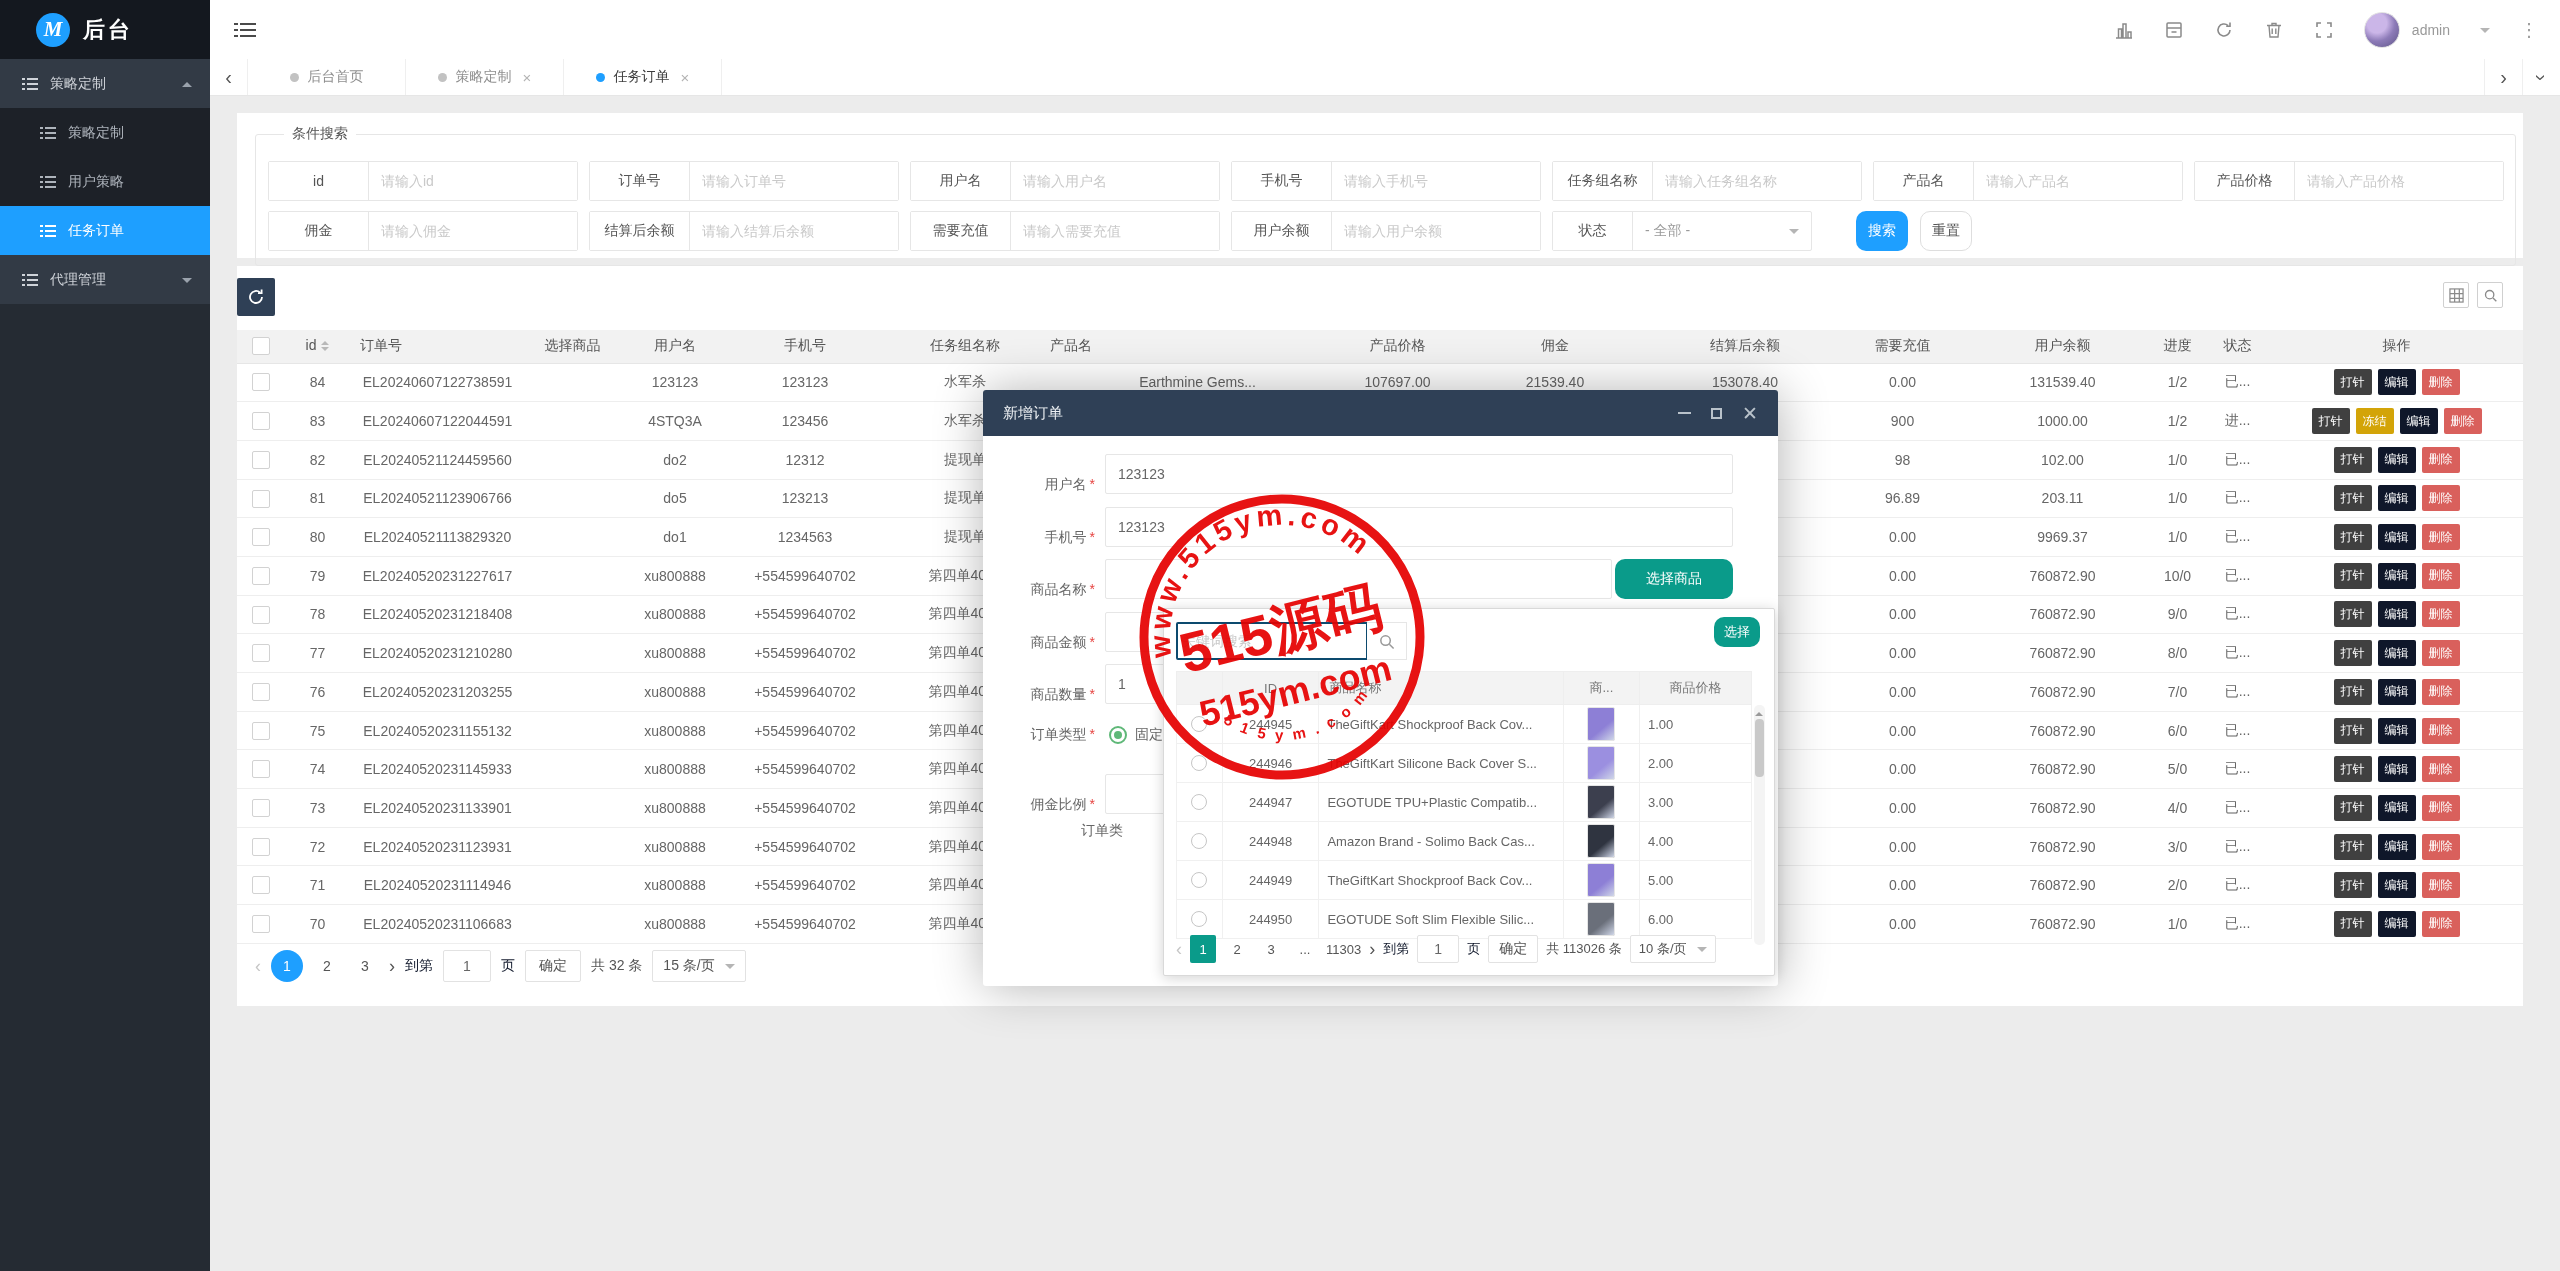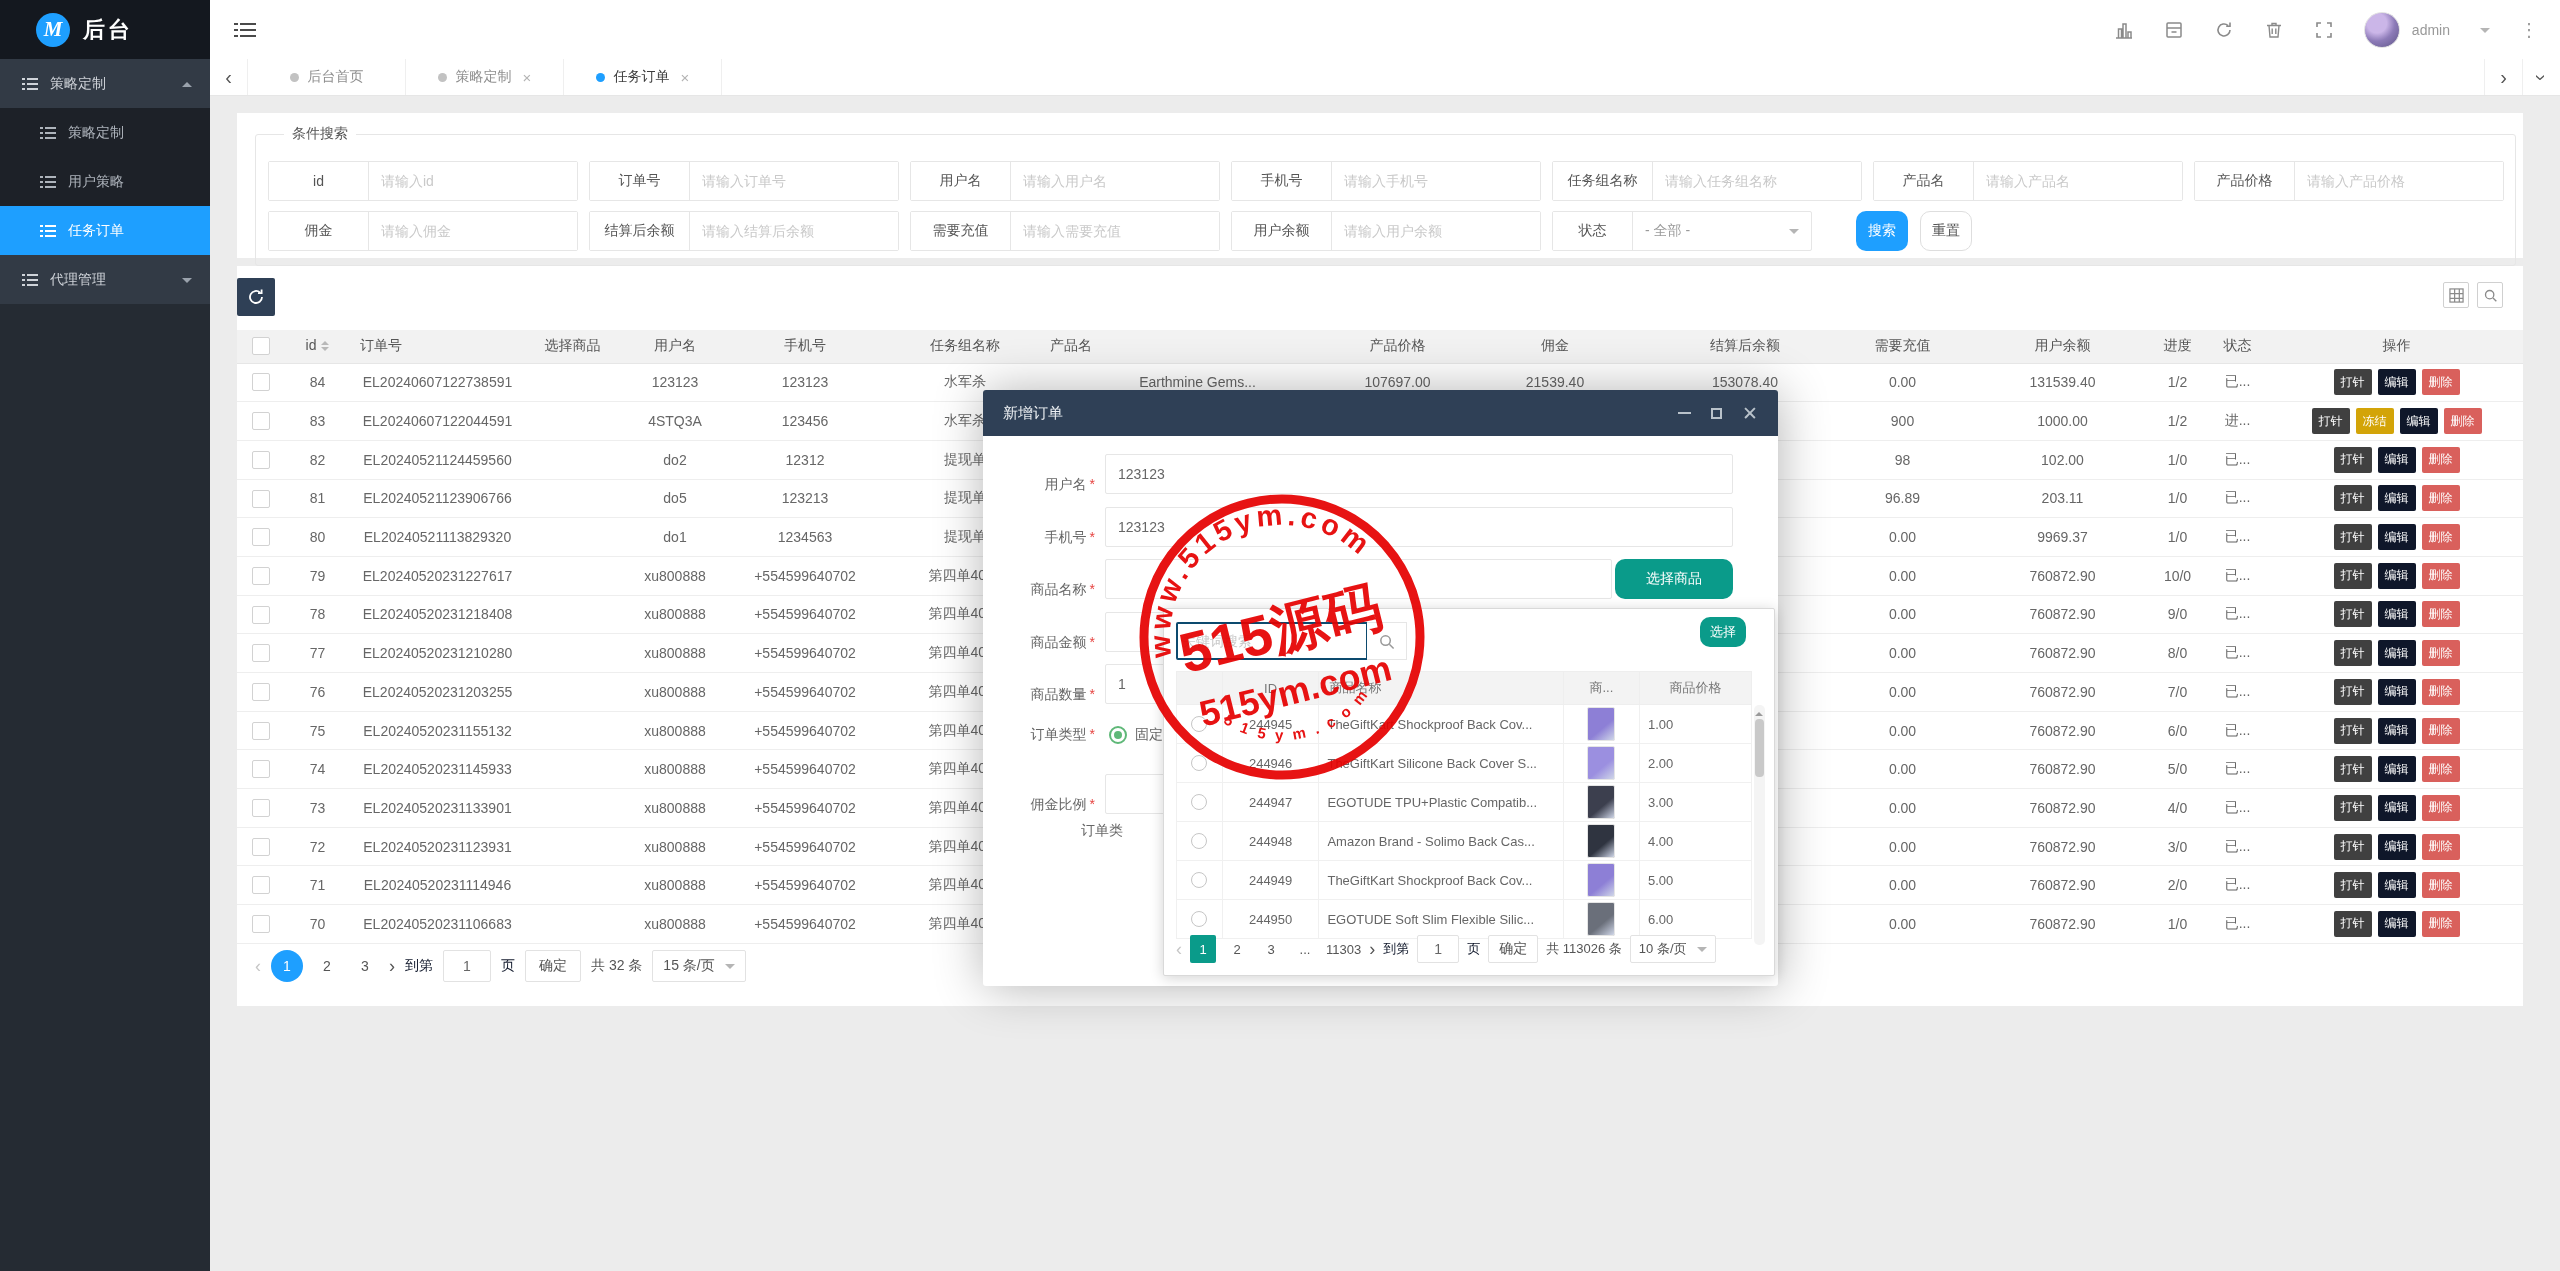--- a/index.html
+++ b/index.html
@@ -115,21 +115,21 @@
   .radio-on { width:18px; height:18px; border-radius:50%; border:2px solid #5FB878; margin-left:14px; position:relative; flex:0 0 auto; cursor:pointer; }
   .radio-on::after { content:""; position:absolute; left:3px; top:3px; width:8px; height:8px; border-radius:50%; background:#5FB878; }
   .radio-txt { margin-left:8px; color:#666; }
   .partial-label { position:absolute; left:98px; top:432px; color:#666; font-size:14px; }
 
   
   .picker { position:absolute; left:1163px; top:608px; width:612px; height:368px; background:#fff; border:1px solid #d9d9d9; border-radius:2px; box-shadow:0 2px 14px rgba(0,0,0,.18); z-index:60; }
   .pk-search { position:absolute; left:12px; top:13px; width:192px; height:38px; border:2px solid #0c4a6e; border-radius:2px 0 0 2px; padding:0 4px; font-size:14px; color:#666; outline:none; }
   .pk-search::placeholder { color:#c9c9c9; }
   .pk-mag { position:absolute; left:203px; top:13px; width:40px; height:38px; border:1px solid #e6e6e6; border-left:none; background:#fff; display:flex; align-items:center; justify-content:center; cursor:pointer; }
-  .pk-select { position:absolute; right:28px; top:8px; width:46px; height:30px; background:#0a9b8a; color:#fff; font-size:13px; }
+  .pk-select { position:absolute; right:14px; top:8px; width:46px; height:30px; background:#0a9b8a; color:#fff; font-size:13px; }
   .pk-table { position:absolute; left:12px; top:62px; width:576px; border-collapse:collapse; table-layout:fixed; }
   .pk-table th { height:33px; background:#f3f3f3; color:#777; font-weight:normal; font-size:13px; border:1px solid #eee; }
   .pk-table td { height:39px; border:1px solid #f0f0f0; font-size:13px; color:#666; text-align:center; white-space:nowrap; overflow:hidden; }
   .pk-table td.l { text-align:left; padding-left:8px; }
   .radio-off { width:16px; height:16px; border-radius:50%; border:1px solid #c6c6c6; display:inline-block; vertical-align:middle; cursor:pointer; }
   .thumb { width:28px; height:34px; border-radius:2px; margin:0 auto; border:1px solid #e5e5e5; }
   .vscroll { position:absolute; right:9px; top:96px; width:11px; height:240px; background:#f4f4f4; border-radius:5px; }
   .vthumb { position:absolute; left:1px; top:14px; width:9px; height:58px; background:#c9c9c9; border-radius:4px; }
   .vup { position:absolute; left:1px; top:3px; width:0; height:0; border:4.5px solid transparent; border-bottom-color:#9a9a9a; }
   .pk-pg { position:absolute; left:12px; top:326px; }

